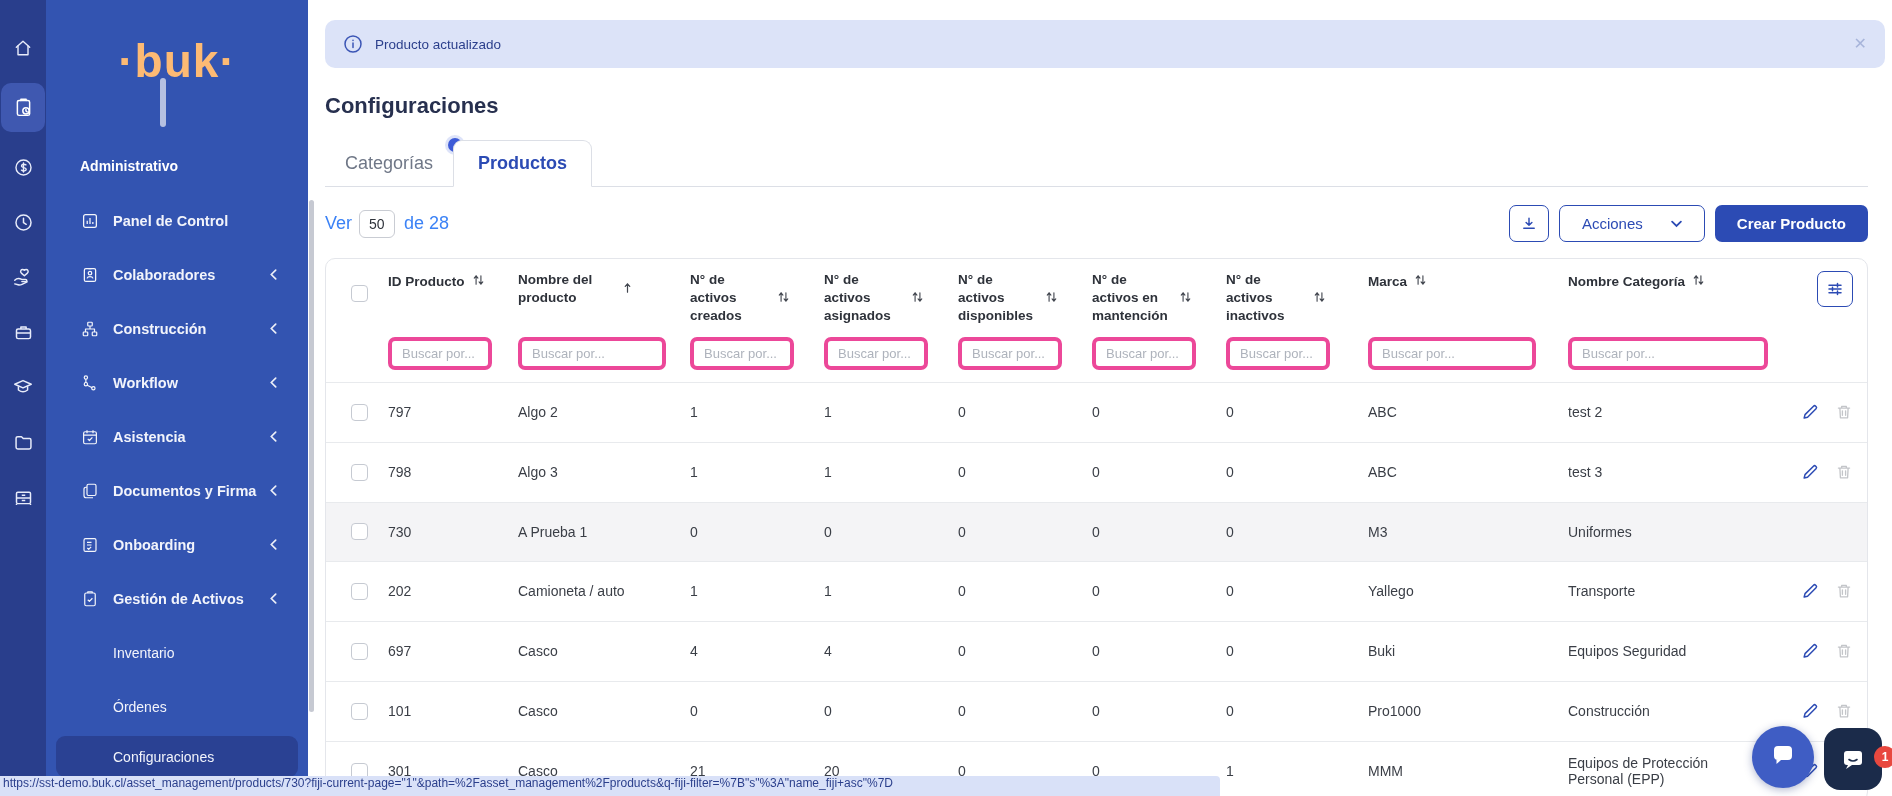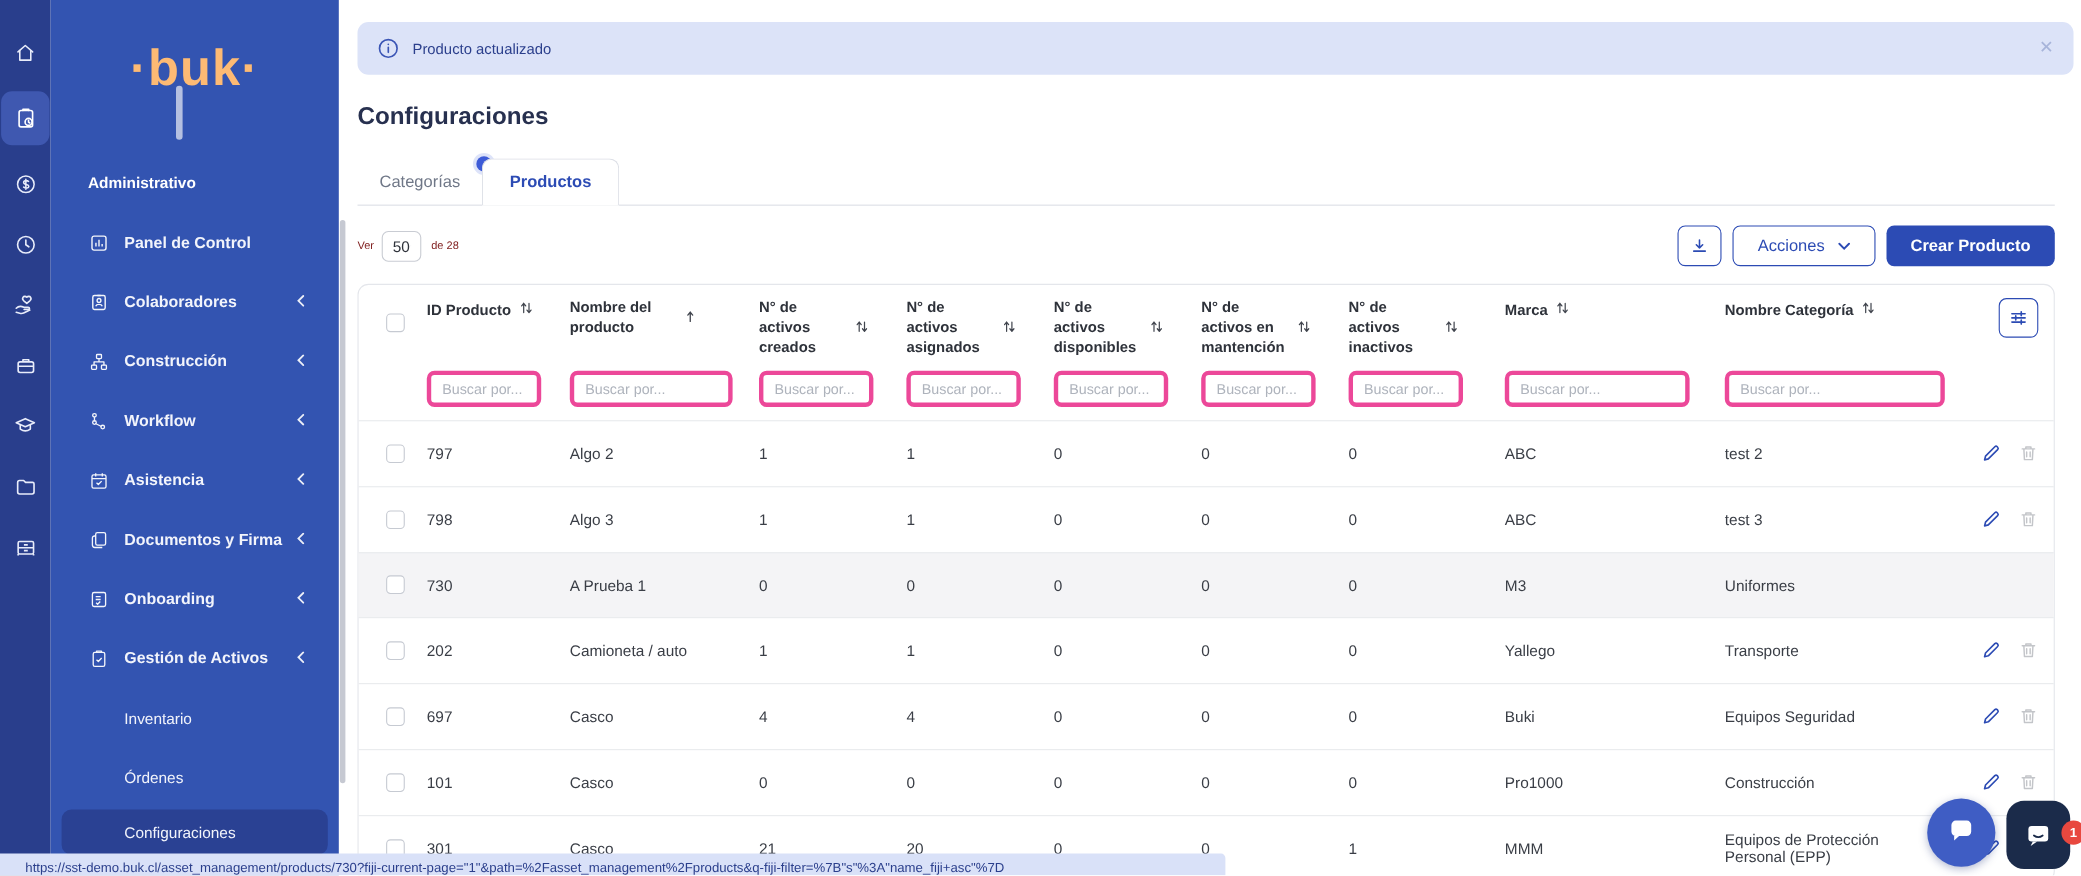--- a/index.html
+++ b/index.html
@@ -40,36 +40,36 @@
 
   .notif { margin-top:20px; height:48px; background:#dce3f8; border-radius:10px;
     display:flex; align-items:center; padding:0 18px; }
   .notif-text { color:#2b3f8c; font-size:13.5px; margin-left:12px; }
   .notif-close { margin-left:auto; color:#a7b4da; font-size:16px; cursor:pointer; line-height:1; }
 
   .page-title { margin-top:25px; font-size:22px; font-weight:700; color:#27304f; }
 
   .tabs { margin-top:21px; display:flex; align-items:flex-end; border-bottom:1px solid #dcdfe6;
     height:47px; margin-right:17px; }
-  .tab { padding:12px 20px; font-size:15px; color:#6f7787; cursor:pointer; position:relative; }
+  .tab { padding:12px 20px; font-size:18px; color:#6f7787; cursor:pointer; position:relative; }
   .tab.active { background:#fff; border:1px solid #dcdfe6; border-bottom:1px solid #fff;
     margin-bottom:-1px; border-radius:9px 9px 0 0; color:#2c4bb4; font-weight:700; padding:12px 24px; }
   .tab-dot { position:absolute; top:-3px; right:-9px; width:14px; height:14px; border-radius:50%;
     background:#3d5bd7; box-shadow:0 0 0 3px rgba(120,145,230,.25); }
 
   .controls { margin-top:18px; height:37px; display:flex; align-items:center; margin-right:17px; }
-  .ver-label, .total-label { font-size:10px; color:#7f1d1d; }
+  .ver-label, .total-label { font-size:18px; color:#3b82f6; }
   .pagesize { margin:0 9px 0 7px; width:36px; height:28px; border:1px solid #c9ccd3; border-radius:6px;
     display:flex; align-items:center; justify-content:space-between; padding:0 9px; font-size:14px;
     color:#2f333b; cursor:pointer; background:#fff; }
   .controls-right { margin-left:auto; display:flex; align-items:center; gap:10px; }
   .btn-icon { width:40px; height:37px; border:1.5px solid #2c4bb4; border-radius:7px; background:#fff;
     display:flex; align-items:center; justify-content:center; cursor:pointer; color:#2c4bb4; }
   .btn-outline { height:37px; border:1.5px solid #2c4bb4; border-radius:7px; background:#fff;
-    color:#2c4bb4; font-size:15px; padding:0 22px; display:flex; align-items:center; gap:12px; cursor:pointer; }
+    color:#2c4bb4; font-size:15px; padding:0 22px; display:flex; align-items:center; gap:28px; cursor:pointer; }
   .btn-primary { height:37px; border:none; border-radius:7px; background:#2c4bb4; color:#fff;
     font-size:15px; font-weight:600; padding:0 22px; display:flex; align-items:center; cursor:pointer; }
 
   
   .card { margin-top:16px; margin-right:17px; border:1px solid #e4e6eb; border-radius:10px;
     background:#fff; position:relative; }
   .grid { display:grid; grid-template-columns:62px 130px 172px 134px 134px 134px 134px 142px 200px 1fr 112px;
     align-items:center; }
   .thead { padding-top:12px; min-height:64px; align-items:flex-start; }
   .th { display:flex; gap:7px; align-items:center; font-size:13.5px; font-weight:700; color:#2e323a;
@@ -104,22 +104,22 @@
   .tooltip::after { content:""; position:absolute; right:-6px; top:50%; transform:translateY(-50%);
     border:6px solid transparent; border-left-color:#202227; border-right:none; }
   .chat-round { position:absolute; left:1752px; top:726px; width:62px; height:62px; border-radius:50%;
     background:#3f5dc4; display:flex; align-items:center; justify-content:center; cursor:pointer; z-index:10;
     box-shadow:0 2px 8px rgba(30,50,120,.35); }
   .chat-square { position:absolute; left:1824px; top:728px; width:58px; height:62px; border-radius:16px;
     background:#1b2b4a; display:flex; align-items:center; justify-content:center; cursor:pointer; z-index:10; }
   .chat-badge { position:absolute; left:1874px; top:746px; width:22px; height:22px; border-radius:50%;
     background:#e8483f; color:#fff; font-size:12px; font-weight:700; display:flex; align-items:center;
     justify-content:center; z-index:11; }
-  .statusbar { position:absolute; left:0; bottom:0; width:1114px; height:20px; background:#d9e1f8;
-    border-top-right-radius:4px; display:flex; align-items:flex-end; padding-left:23px; z-index:12; }
+  .statusbar { position:absolute; left:0; bottom:0; width:1220px; height:20px; background:#d9e1f8;
+    border-top-right-radius:4px; display:flex; align-items:flex-start; padding-left:3px; z-index:12; }
   .statusbar span { font-size:12px; color:#2b3f8c; white-space:nowrap; overflow:hidden; }
 </style>
 </head>
 <body>
 
 <div class="screen">
 
   <nav class="rail">
     <div class="rail-slot">
       <svg width="20" height="20" viewBox="0 0 24 24" fill="none" stroke="currentColor" stroke-width="1.7" stroke-linecap="round" stroke-linejoin="round">

